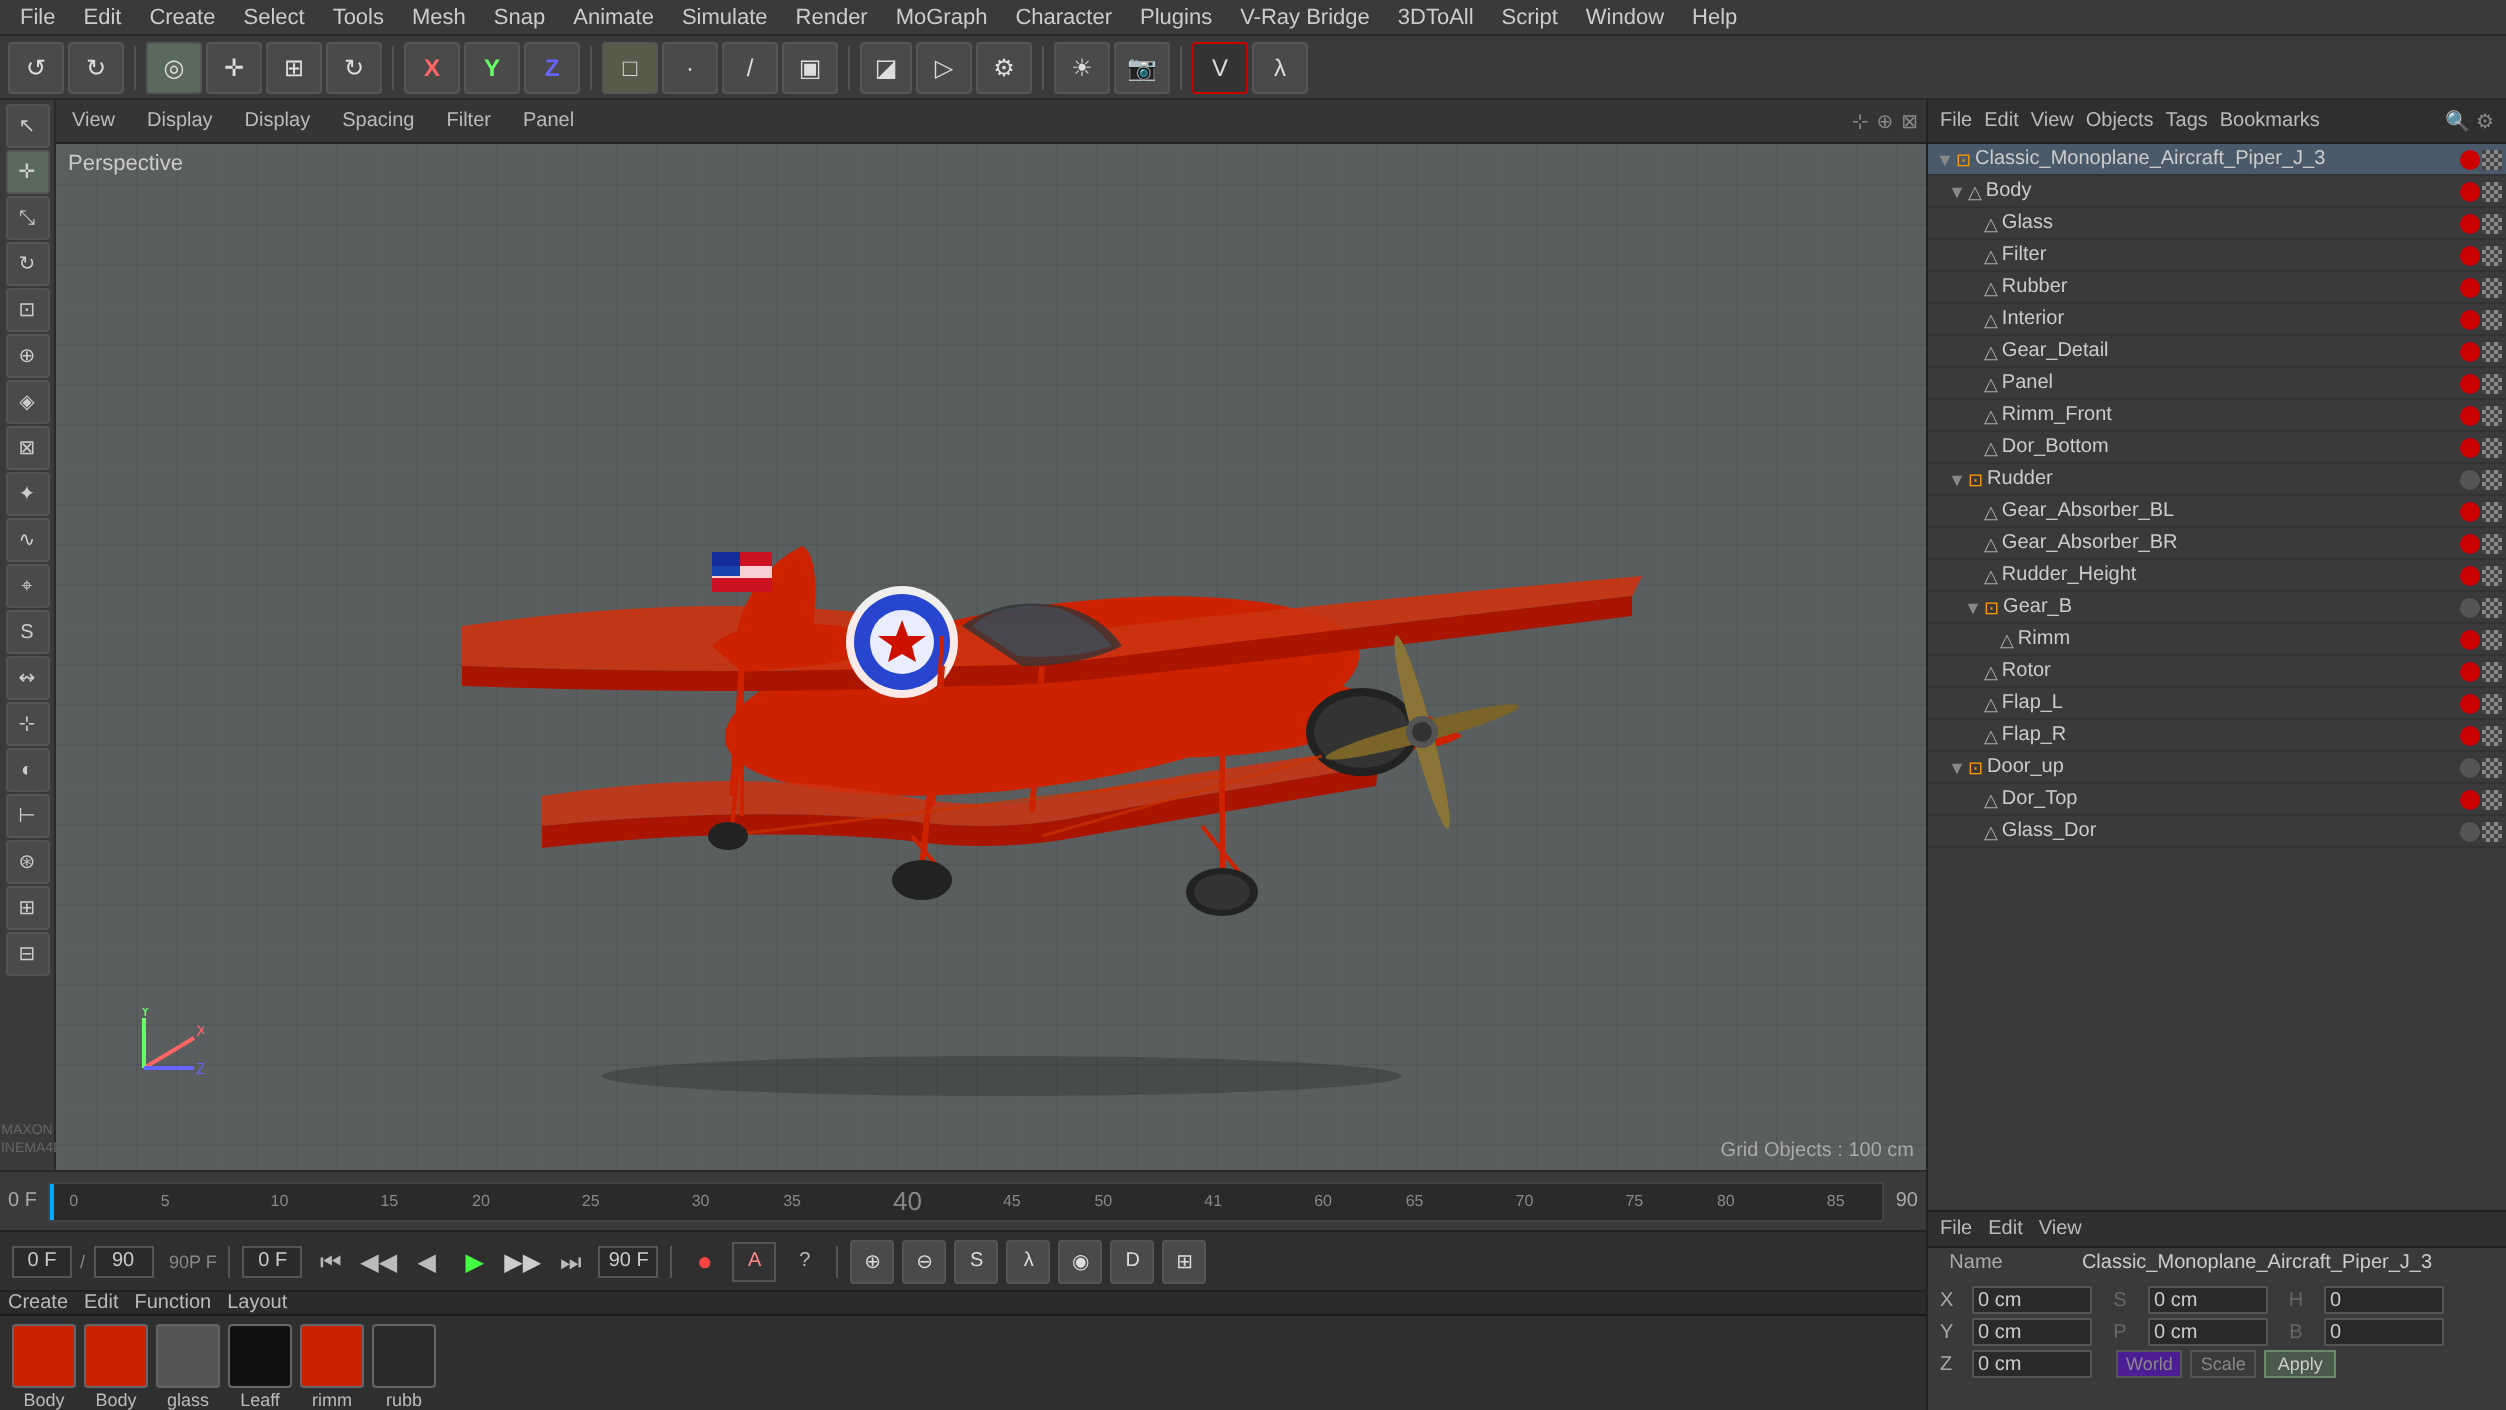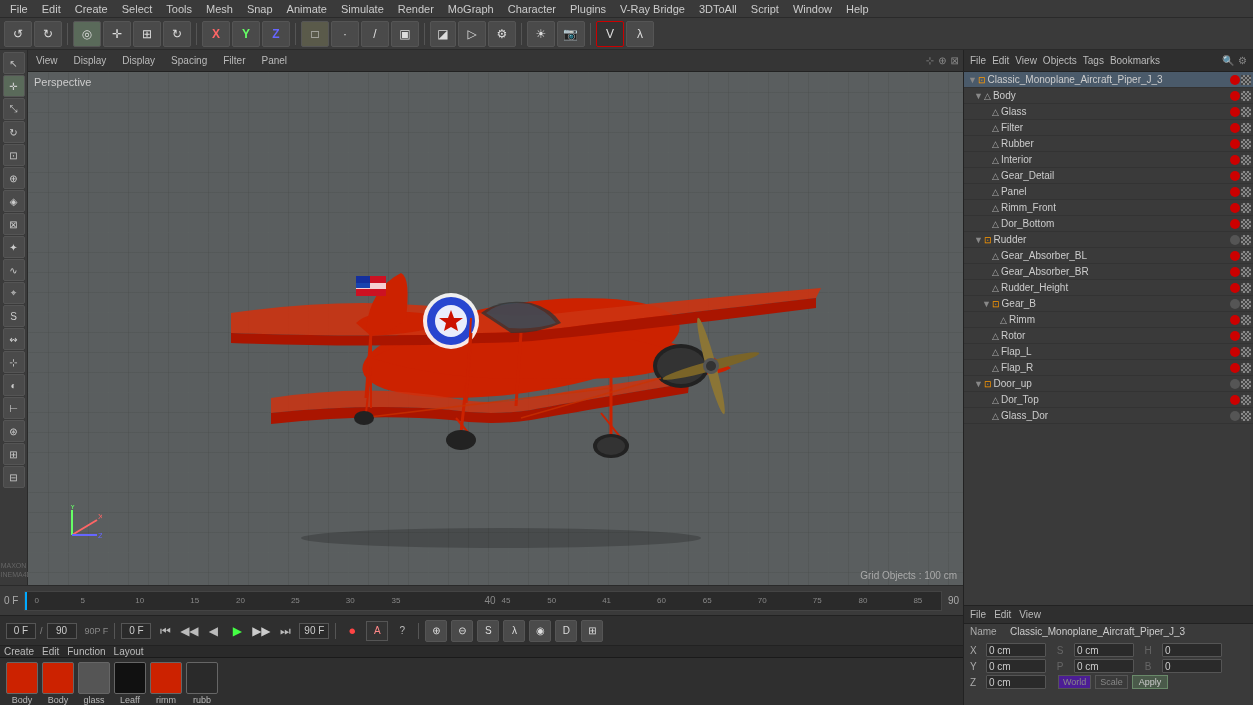--- a/index.html
+++ b/index.html
@@ -259,20 +259,21 @@
       padding: 0 2px;
       border-radius: 1px;
     }
     .coord-sep { width: 20px; text-align: center; font-size: 10px; color: #666; }
 
     #name-row {
       display: flex;
       align-items: center;
       gap: 4px;
       padding: 2px 6px;
+      text-align: center;
     }
     .name-label { font-size: 10px; color: #aaa; width: 36px; }
     .name-value { font-size: 10px; color: #ccc; flex: 1; }
 
     
     #app {
       width: 1253px;
       height: 705px;
       display: flex;
       flex-direction: column;
@@ -573,21 +574,21 @@
               <div style="position:absolute;left:0;top:0;bottom:0;width:2px;background:#0af;"></div>
 
               <span style="position:absolute;left:1%;font-size:8px;color:#888;">0</span>
               <span style="position:absolute;left:6%;font-size:8px;color:#888;">5</span>
               <span style="position:absolute;left:12%;font-size:8px;color:#888;">10</span>
               <span style="position:absolute;left:18%;font-size:8px;color:#888;">15</span>
               <span style="position:absolute;left:23%;font-size:8px;color:#888;">20</span>
               <span style="position:absolute;left:29%;font-size:8px;color:#888;">25</span>
               <span style="position:absolute;left:35%;font-size:8px;color:#888;">30</span>
               <span style="position:absolute;left:40%;font-size:8px;color:#888;">35</span>
-              <span style="position:absolute;left:46%;font-size:10px;color:#888;margin-left:38px;">40</span>
+              <span style="position:absolute;left:46%;font-size:13px;color:#888;">40</span>
               <span style="position:absolute;left:52%;font-size:8px;color:#888;">45</span>
               <span style="position:absolute;left:57%;font-size:8px;color:#888;">50</span>
               <span style="position:absolute;left:63%;font-size:8px;color:#888;">41</span>
               <span style="position:absolute;left:69%;font-size:8px;color:#888;">60</span>
               <span style="position:absolute;left:74%;font-size:8px;color:#888;">65</span>
               <span style="position:absolute;left:80%;font-size:8px;color:#888;">70</span>
               <span style="position:absolute;left:86%;font-size:8px;color:#888;">75</span>
               <span style="position:absolute;left:91%;font-size:8px;color:#888;">80</span>
               <span style="position:absolute;left:97%;font-size:8px;color:#888;">85</span>
             </div>

